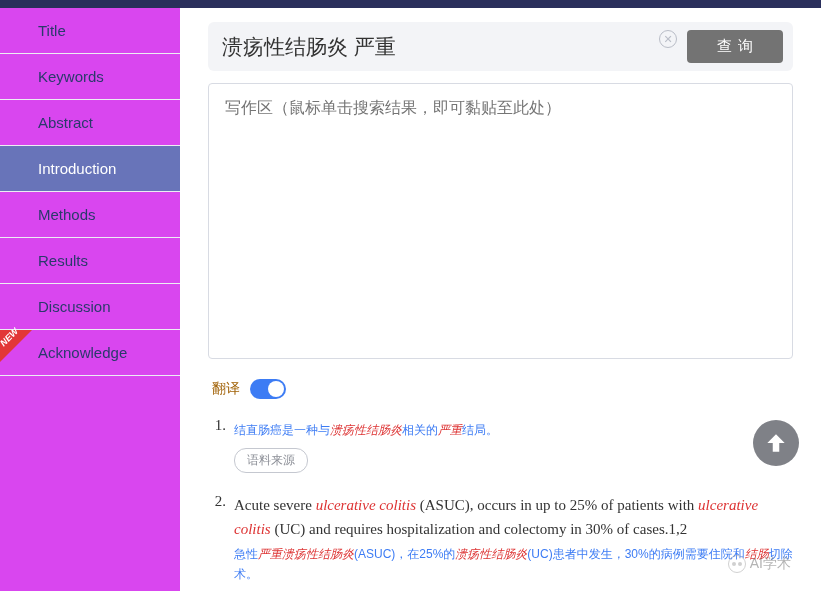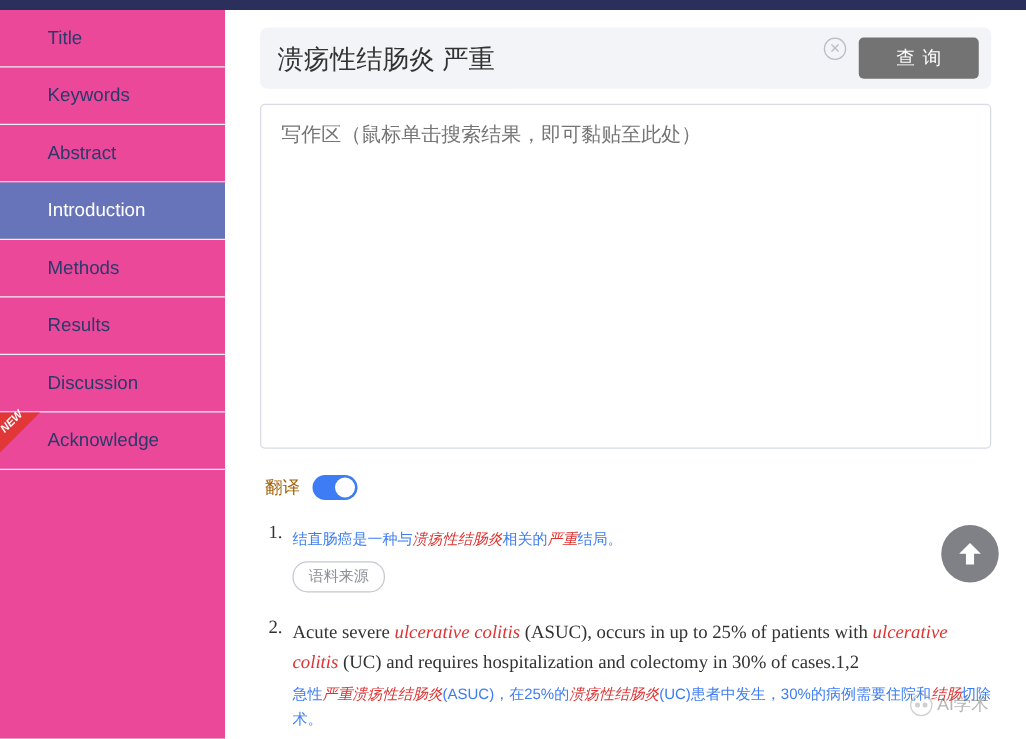--- a/index.html
+++ b/index.html
@@ -14,21 +14,21 @@
       height: 8px;
       background: #2a2f5c;
     }
     .container {
       display: flex;
       height: calc(100% - 8px);
     }
     
     .sidebar {
       width: 180px;
-      background: #ec4899;
+      background: #d946ef;
       display: flex;
       flex-direction: column;
     }
     .sidebar-item {
       padding: 14px 0 14px 38px;
       font-size: 15px;
       color: #2a3a6b;
       border-bottom: 1px solid #eceef3;
       cursor: pointer;
       position: relative;

